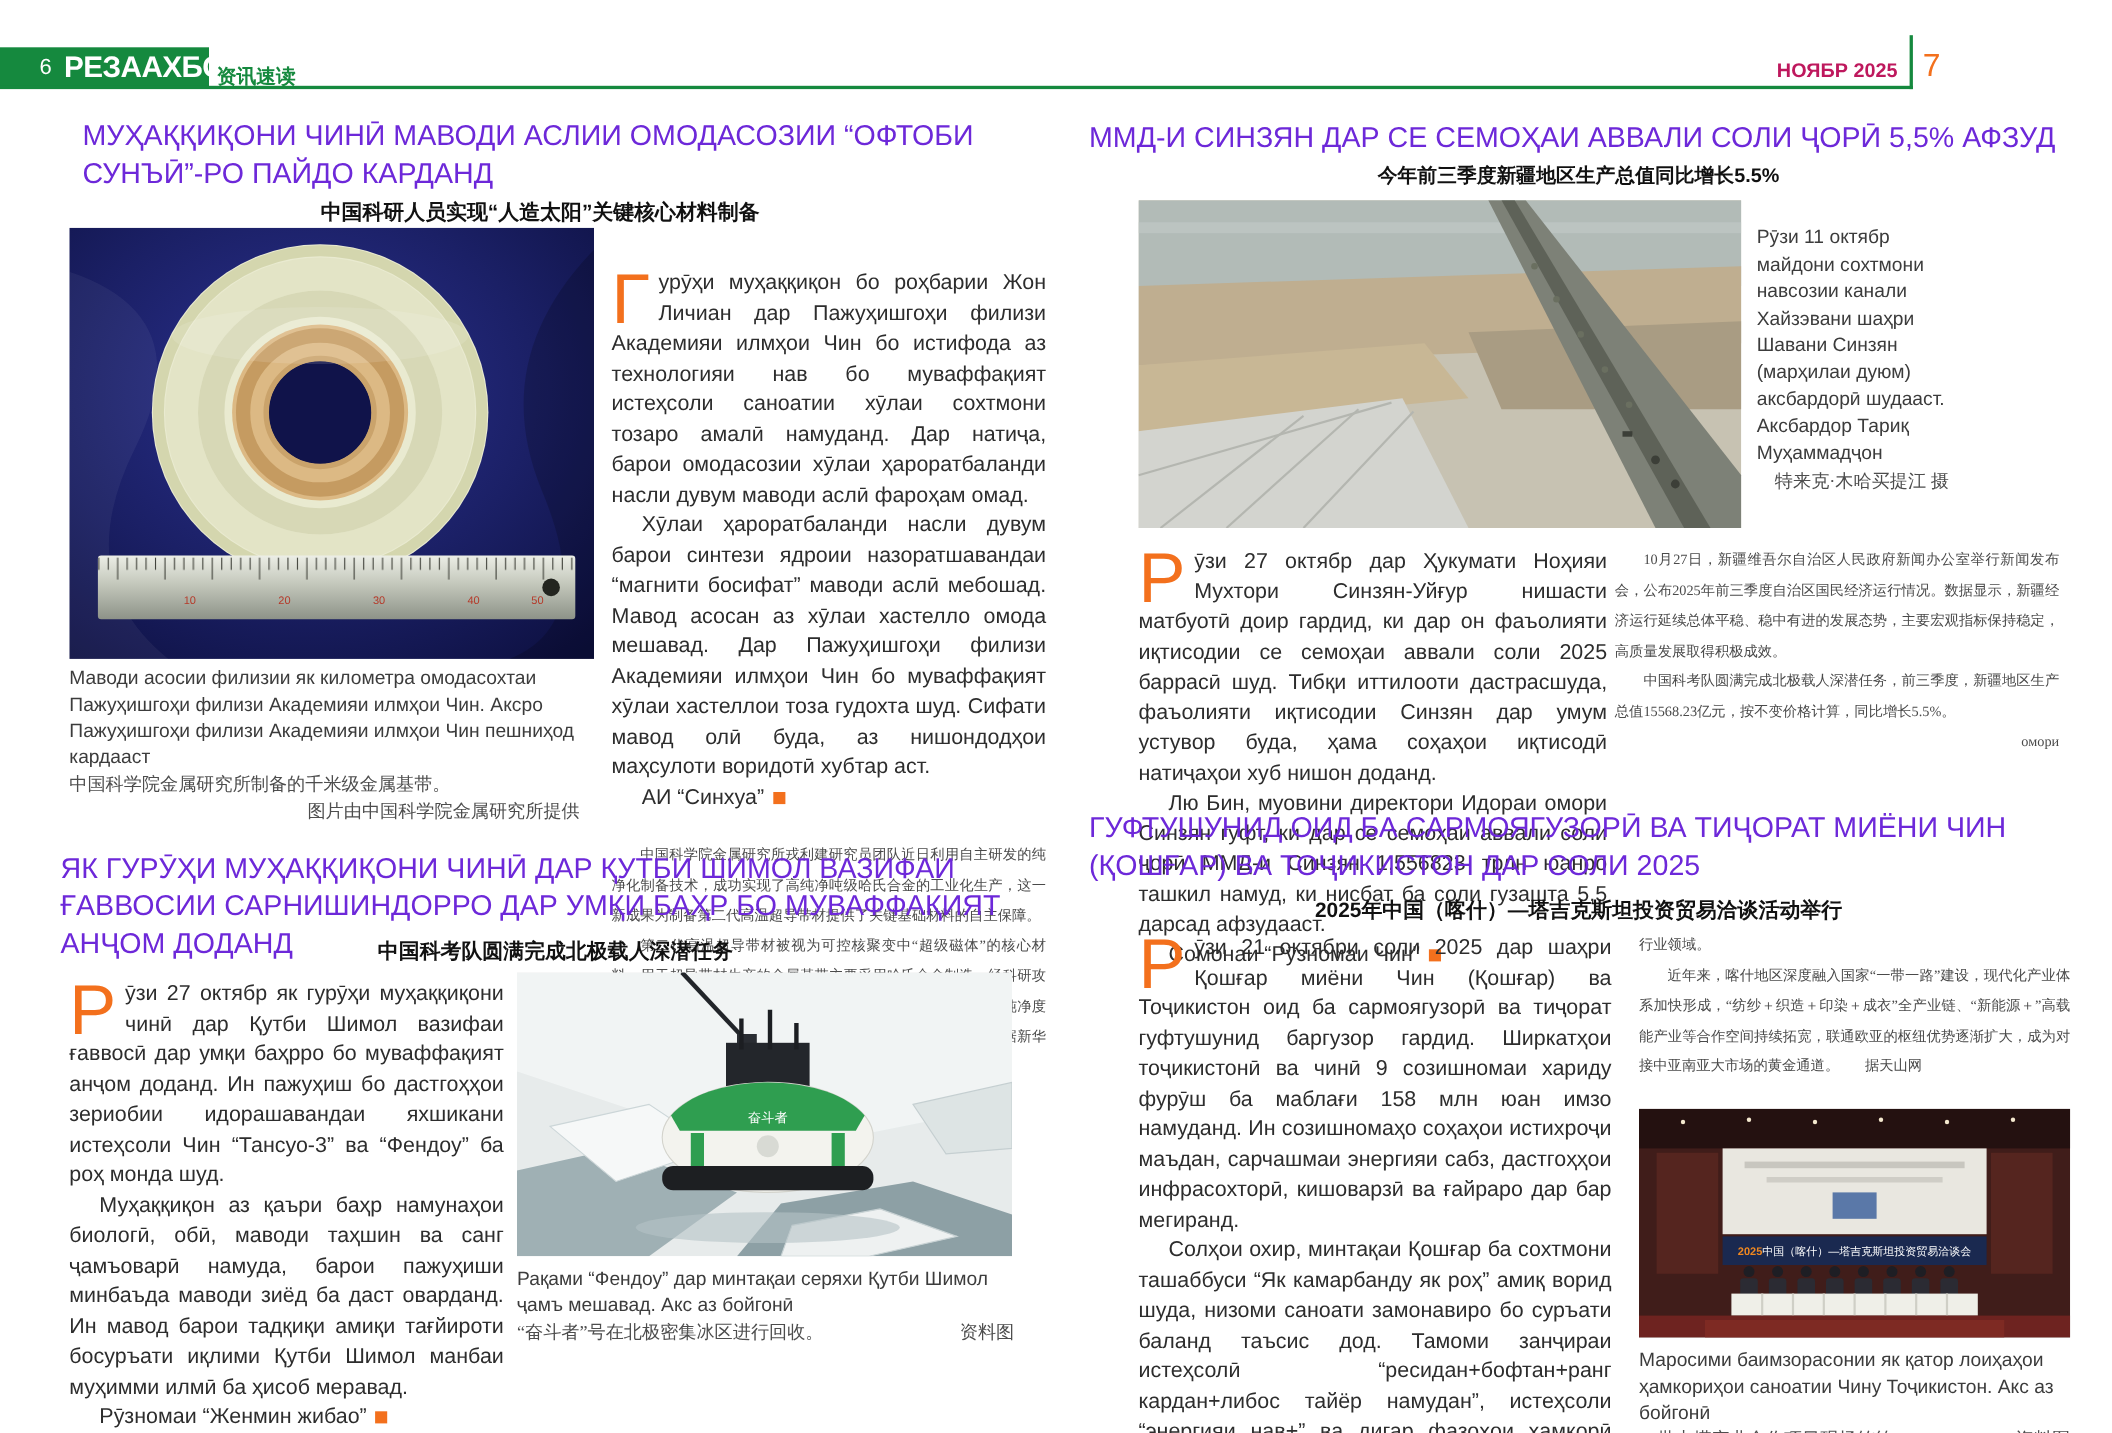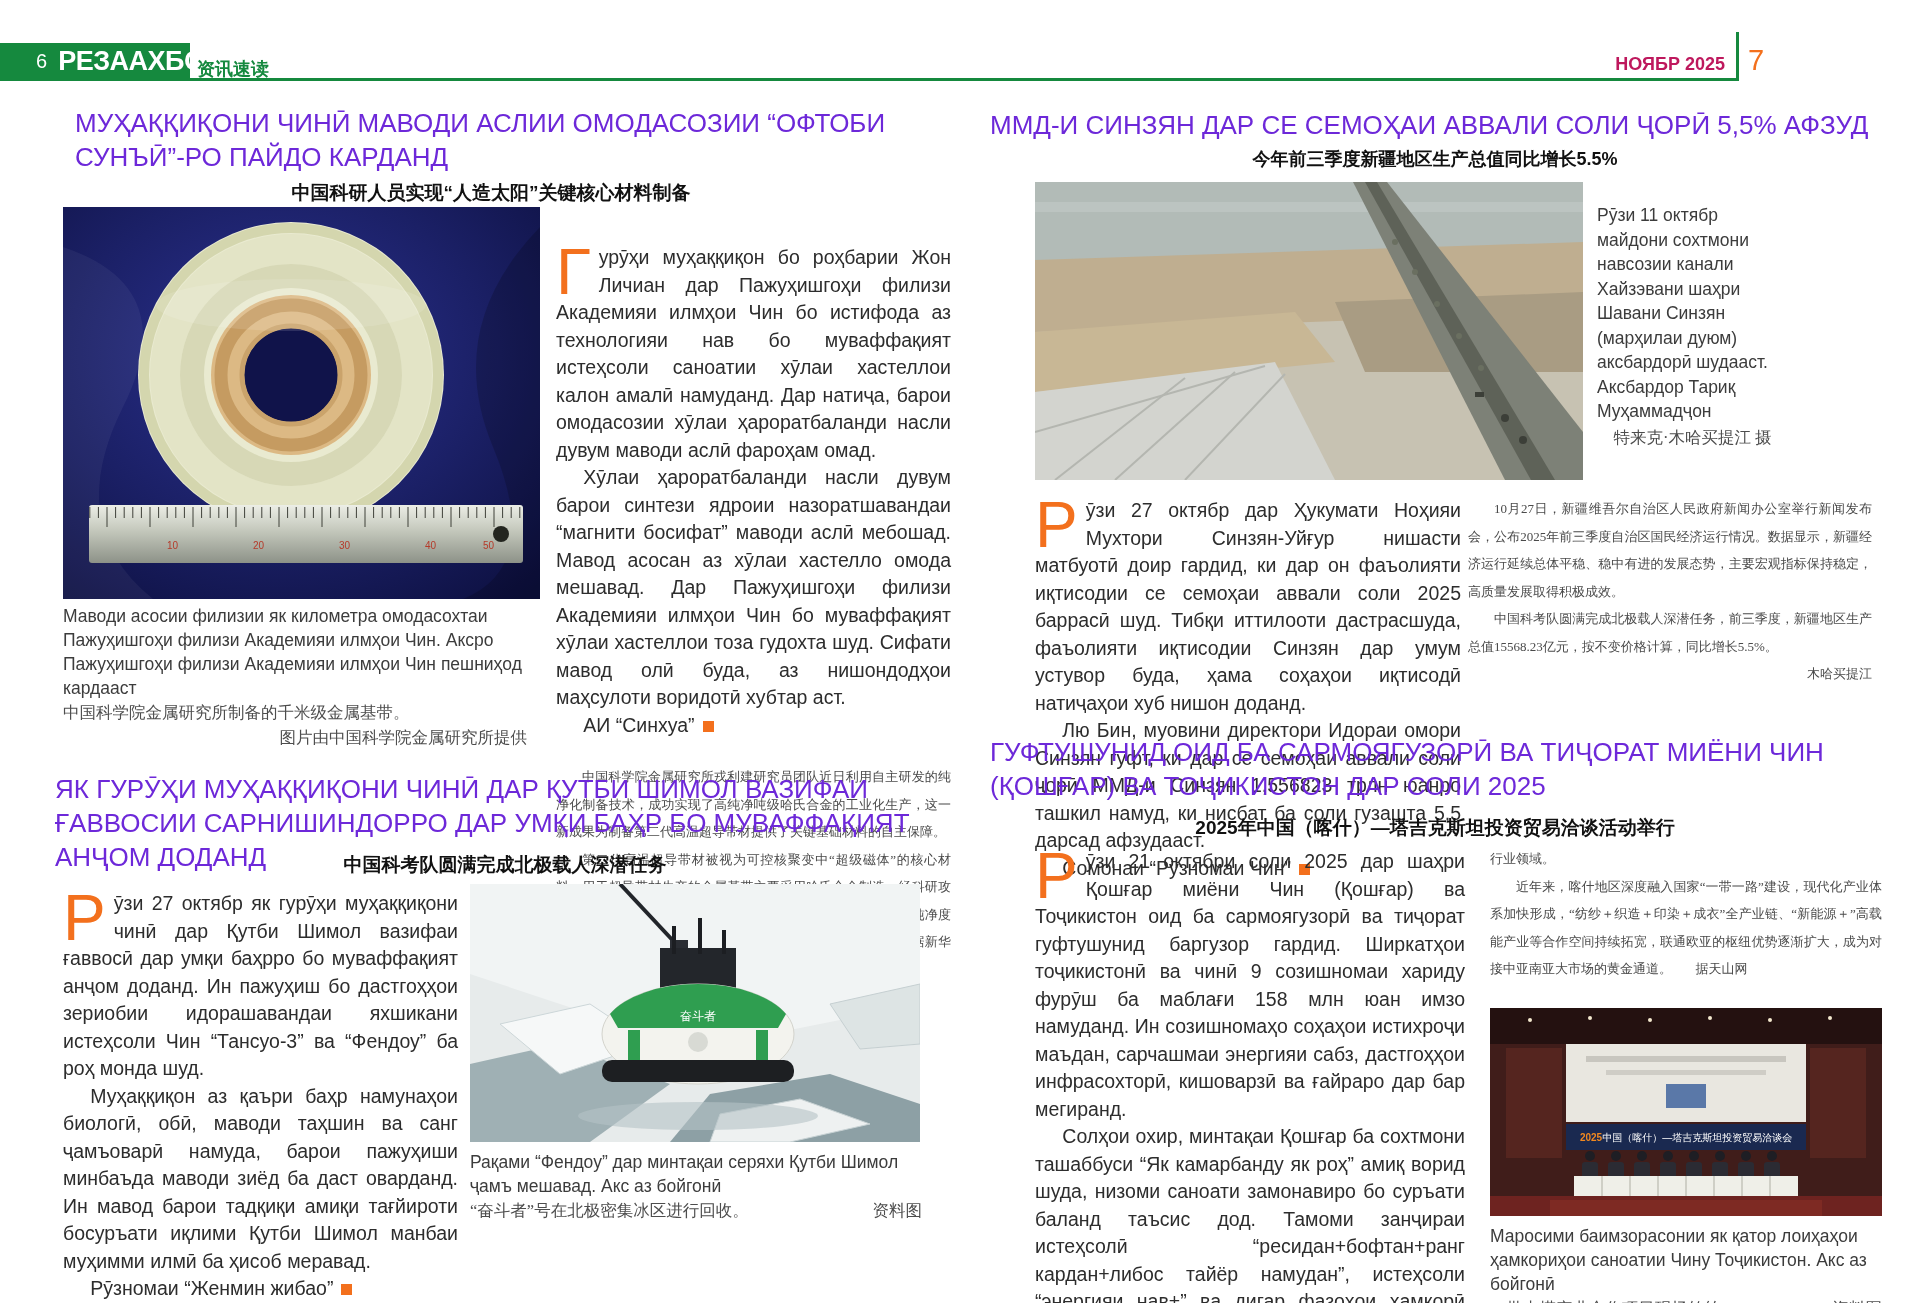--- a/index.html
+++ b/index.html
@@ -109,21 +109,21 @@
     </g>
   </svg>
 
   <div class="abs" style="left:63px;top:604px;width:464px;">
     <div class="cap-tj">Маводи асосии филизии як километра омодасохтаи Пажуҳишгоҳи филизи Академияи илмҳои Чин. Аксро Пажуҳишгоҳи филизи Академияи илмҳои Чин пешниҳод кардааст</div>
     <div class="cap-cn">中国科学院金属研究所制备的千米级金属基带。</div>
     <div class="cap-cn" style="text-align:right;">图片由中国科学院金属研究所提供</div>
   </div>
 
   <div class="abs body-col" style="left:556px;top:244px;width:395px;">
-    <p><span class="dropcap">Г</span><span>урӯҳи муҳаққиқон бо роҳбарии Жон Личиан дар Пажуҳишгоҳи филизи Академияи илмҳои Чин бо истифода аз технологияи нав бо муваффақият истеҳсоли саноатии хӯлаи хастеллои калон амалӣ намуданд. Дар натиҷа, барои омодасозии хӯлаи ҳароратбаланди насли дувум маводи аслӣ фароҳам омад.</span></p>
+    <p><span class="dropcap">Г</span><span>урӯҳи муҳаққиқон бо роҳбарии Жон Личиан дар Пажуҳишгоҳи филизи Академияи илмҳои Чин бо истифода аз технологияи нав бо муваффақият истеҳсоли саноатии хӯлаи сохтмони тозаро амалӣ намуданд. Дар натиҷа, барои омодасозии хӯлаи ҳароратбаланди насли дувум маводи аслӣ фароҳам омад.</span></p>
     <p class="p-ind">Хӯлаи ҳароратбаланди насли дувум барои синтези ядроии назоратшавандаи “магнити босифат” маводи аслӣ мебошад. Мавод асосан аз хӯлаи хастелло омода мешавад. Дар Пажуҳишгоҳи филизи Академияи илмҳои Чин бо муваффақият хӯлаи хастеллои тоза гудохта шуд. Сифати мавод олӣ буда, аз нишондодҳои маҳсулоти воридотӣ хубтар аст.</p>
     <p class="src"><span>АИ “Синхуа”</span><span class="sq"></span></p>
     <div class="cn" style="margin-top:24px;">
       <p>中国科学院金属研究所戎利建研究员团队近日利用自主研发的纯净化制备技术，成功实现了高纯净吨级哈氏合金的工业化生产，这一新成果为制备第二代高温超导带材提供了关键基础材料的自主保障。</p>
       <p><span>第二代高温超导带材被视为可控核聚变中“超级磁体”的核心材料。用于超导带材生产的金属基带主要采用哈氏合金制造。经科研攻关，中国科学院金属研究所成功熔炼出超纯哈氏合金，材料的纯净度各项指标达到了进口材料水平，个别指标优于进口材料。</span><span class="cn-src">据新华社</span></p>
     </div>
   </div>
 
   <div class="abs hl" style="left:55px;top:772px;width:900px;">ЯК ГУРӮҲИ МУҲАҚҚИҚОНИ ЧИНӢ ДАР ҚУТБИ ШИМОЛ ВАЗИФАИ ҒАВВОСИИ САРНИШИНДОРРО ДАР УМҚИ БАҲР БО МУВАФФАҚИЯТ АНҶОМ ДОДАНД</div>
   <div class="abs hl-cn" style="left:55px;top:852px;width:900px;">中国科考队圆满完成北极载人深潜任务</div>
@@ -209,21 +209,21 @@
 
   <div class="abs body-col" style="left:1035px;top:497px;width:426px;">
     <p><span class="dropcap">Р</span><span>ӯзи 27 октябр дар Ҳукумати Ноҳияи Мухтори Синзян-Уйғур нишасти матбуотӣ доир гардид, ки дар он фаъолияти иқтисодии се семоҳаи аввали соли 2025 баррасӣ шуд. Тибқи иттилооти дастрасшуда, фаъолияти иқтисодии Синзян дар умум устувор буда, ҳама соҳаҳои иқтисодӣ натиҷаҳои хуб нишон доданд.</span></p>
     <p class="p-ind">Лю Бин, муовини директори Идораи омори Синзян гуфт, ки дар се семоҳаи аввали соли ҷорӣ ММД-и Синзян 1,556823 трлн юанро ташкил намуд, ки нисбат ба соли гузашта 5,5 дарсад афзудааст.</p>
     <p class="src"><span>Сомонаи “Рӯзномаи Чин”</span><span class="sq"></span></p>
   </div>
 
   <div class="abs cn" style="left:1468px;top:495px;width:404px;">
     <p>10月27日，新疆维吾尔自治区人民政府新闻办公室举行新闻发布会，公布2025年前三季度自治区国民经济运行情况。数据显示，新疆经济运行延续总体平稳、稳中有进的发展态势，主要宏观指标保持稳定，高质量发展取得积极成效。</p>
     <p>中国科考队圆满完成北极载人深潜任务，前三季度，新疆地区生产总值15568.23亿元，按不变价格计算，同比增长5.5%。</p>
-    <p class="cn-src-line">木哈买提江</p>
+    <p class="cn-src-line">омори</p>
   </div>
 
   <div class="abs hl" style="left:990px;top:735px;width:890px;">ГУФТУШУНИД ОИД БА САРМОЯГУЗОРӢ ВА ТИҶОРАТ МИЁНИ ЧИН (ҚОШҒАР) ВА ТОҶИКИСТОН ДАР СОЛИ 2025</div>
   <div class="abs hl-cn" style="left:990px;top:815px;width:890px;">2025年中国（喀什）—塔吉克斯坦投资贸易洽谈活动举行</div>
 
   <div class="abs body-col" style="left:1035px;top:848px;width:430px;">
     <p><span class="dropcap">Р</span><span>ӯзи 21 октябри соли 2025 дар шаҳри Қошғар миёни Чин (Қошғар) ва Тоҷикистон оид ба сармоягузорӣ ва тиҷорат гуфтушунид баргузор гардид. Ширкатҳои тоҷикистонӣ ва чинӣ 9 созишномаи хариду фурӯш ба маблағи 158 млн юан имзо намуданд. Ин созишномаҳо соҳаҳои истихроҷи маъдан, сарчашмаи энергияи сабз, дастгоҳҳои инфрасохторӣ, кишоварзӣ ва ғайраро дар бар мегиранд.</span></p>
     <p class="p-ind">Солҳои охир, минтақаи Қошғар ба сохтмони ташаббуси “Як камарбанду як роҳ” амиқ ворид шуда, низоми саноати замонавиро бо суръати баланд таъсис дод. Тамоми занҷираи истеҳсолӣ “ресидан+бофтан+ранг кардан+либос тайёр намудан”, истеҳсоли “энергияи нав+” ва дигар фазоҳои ҳамкорӣ пайваста васеъ гардид. Гиреҳи пайванди Осиёву Аврупо торафт калон шуда, роҳи тиллоии бозори бузурги Осиёи Марказию Ҷанубӣ гардидааст.</p>
 
   </div>

